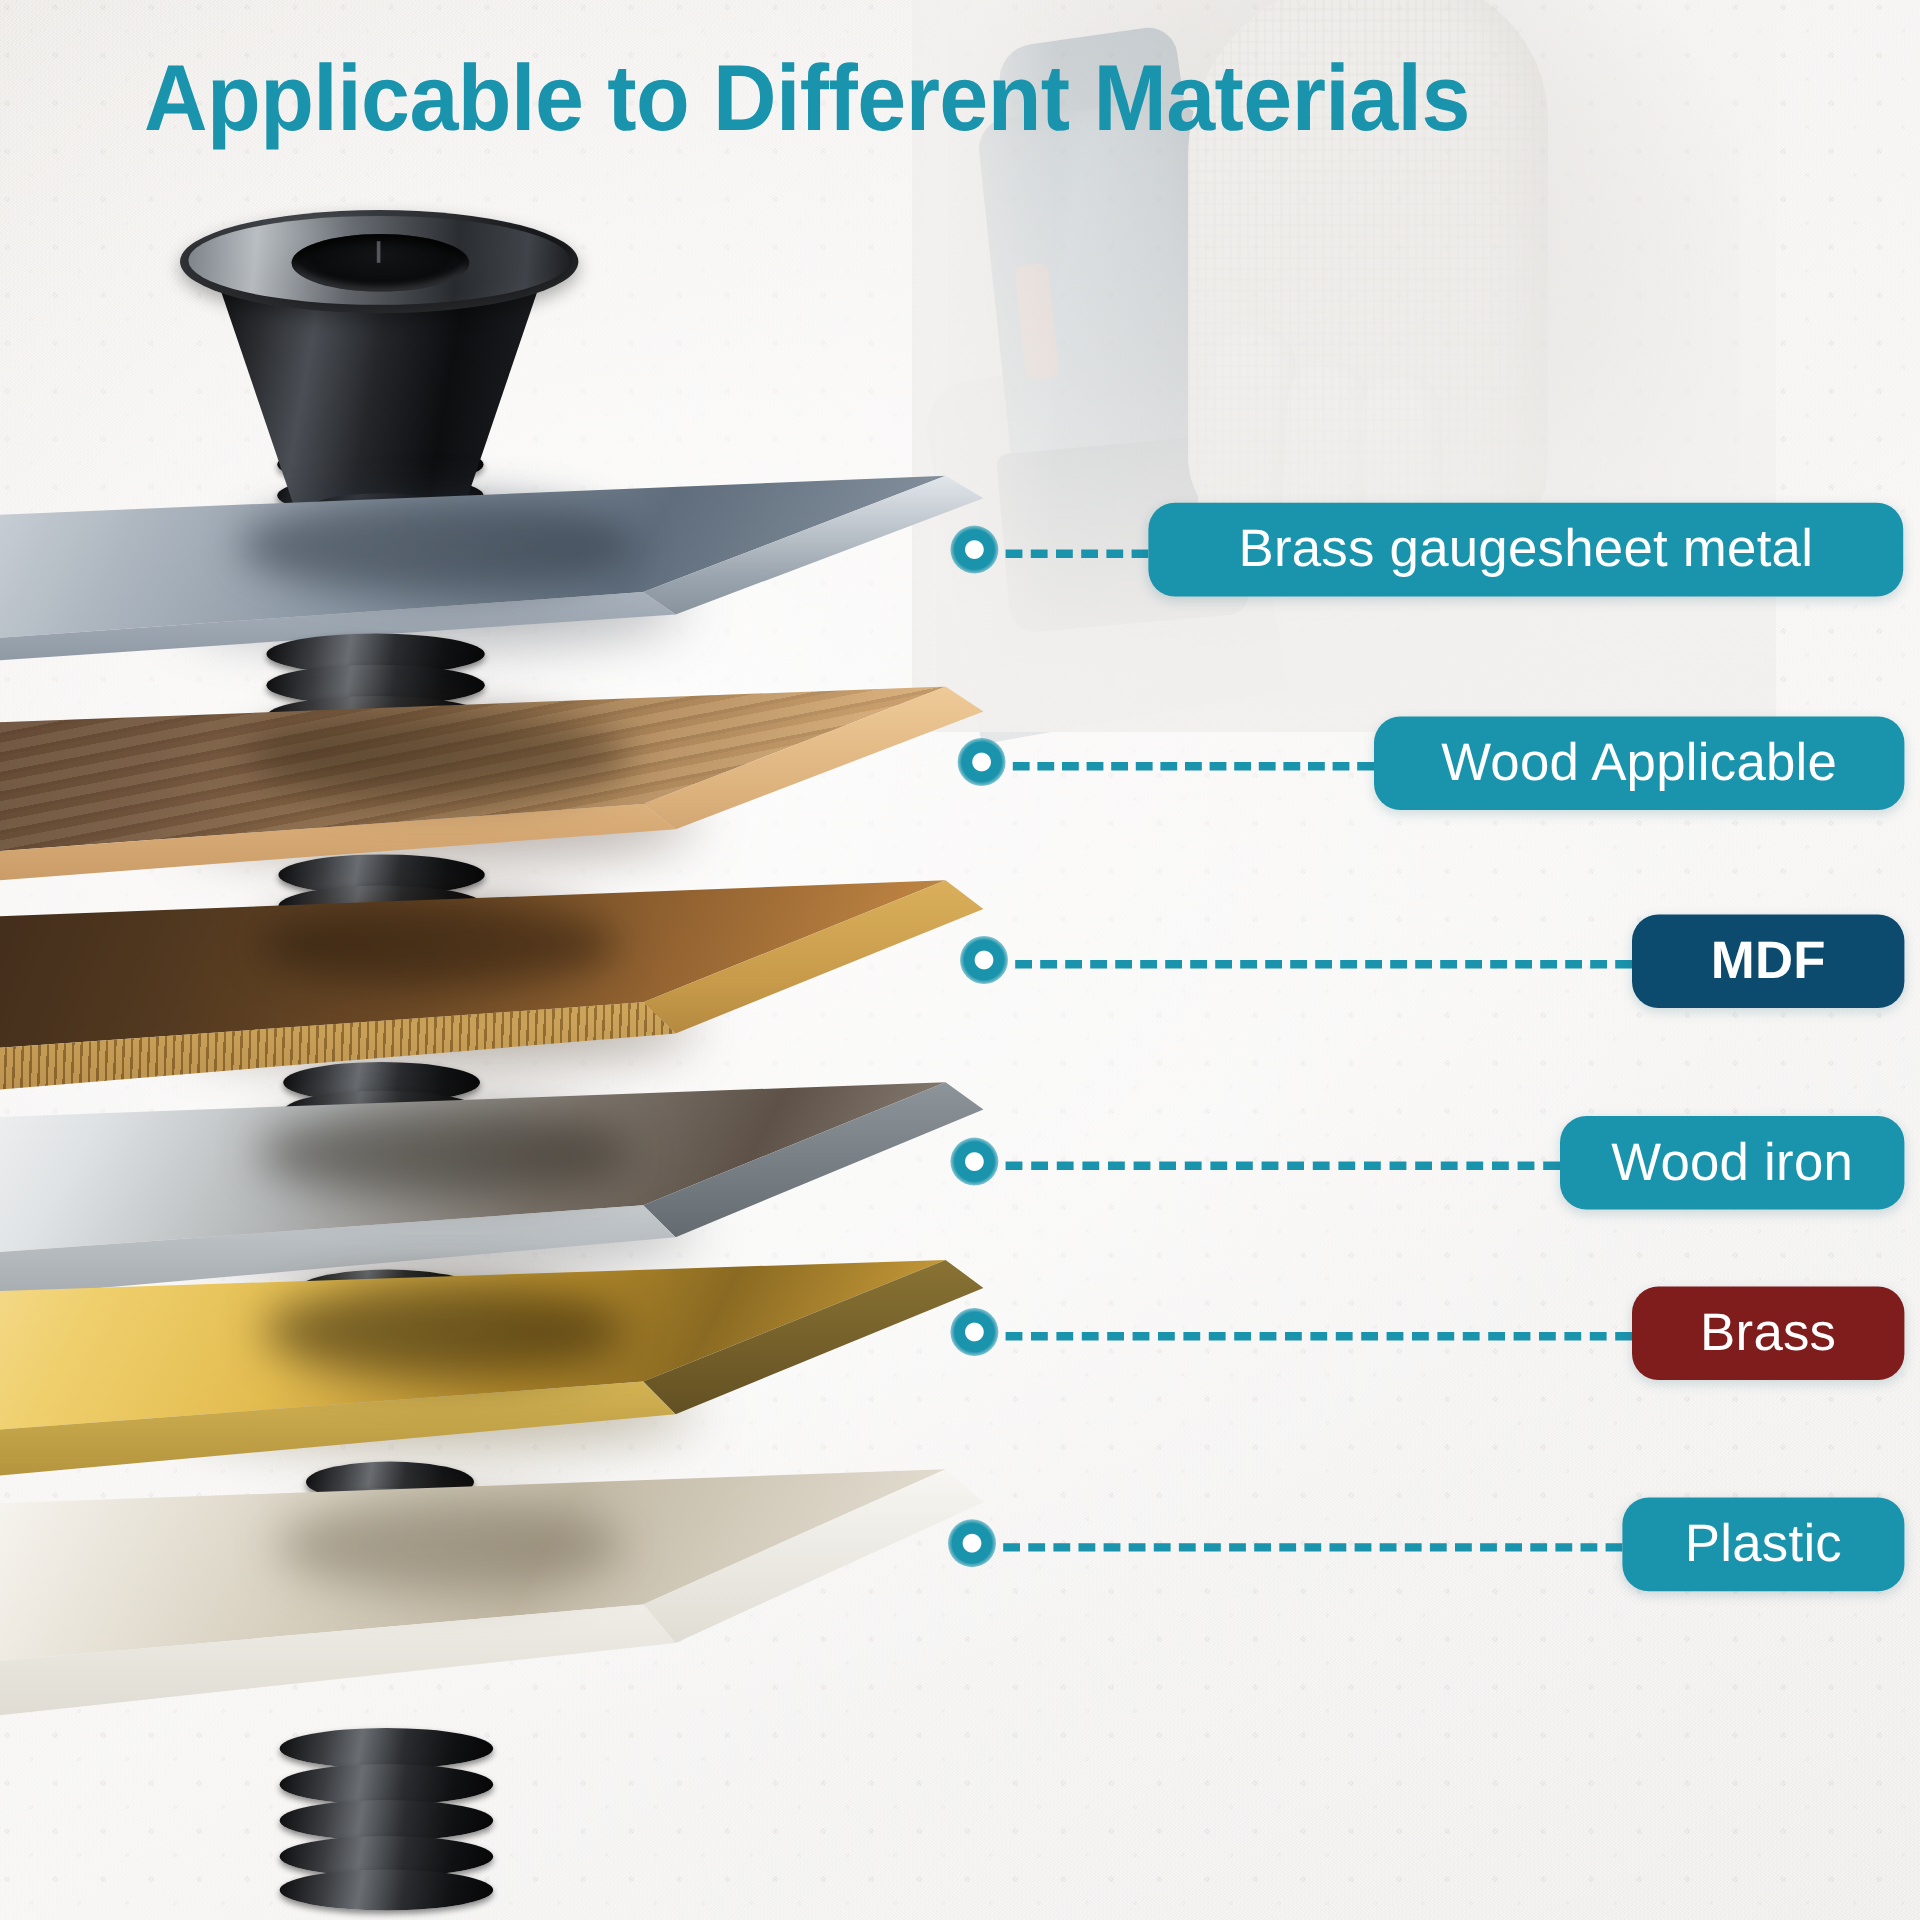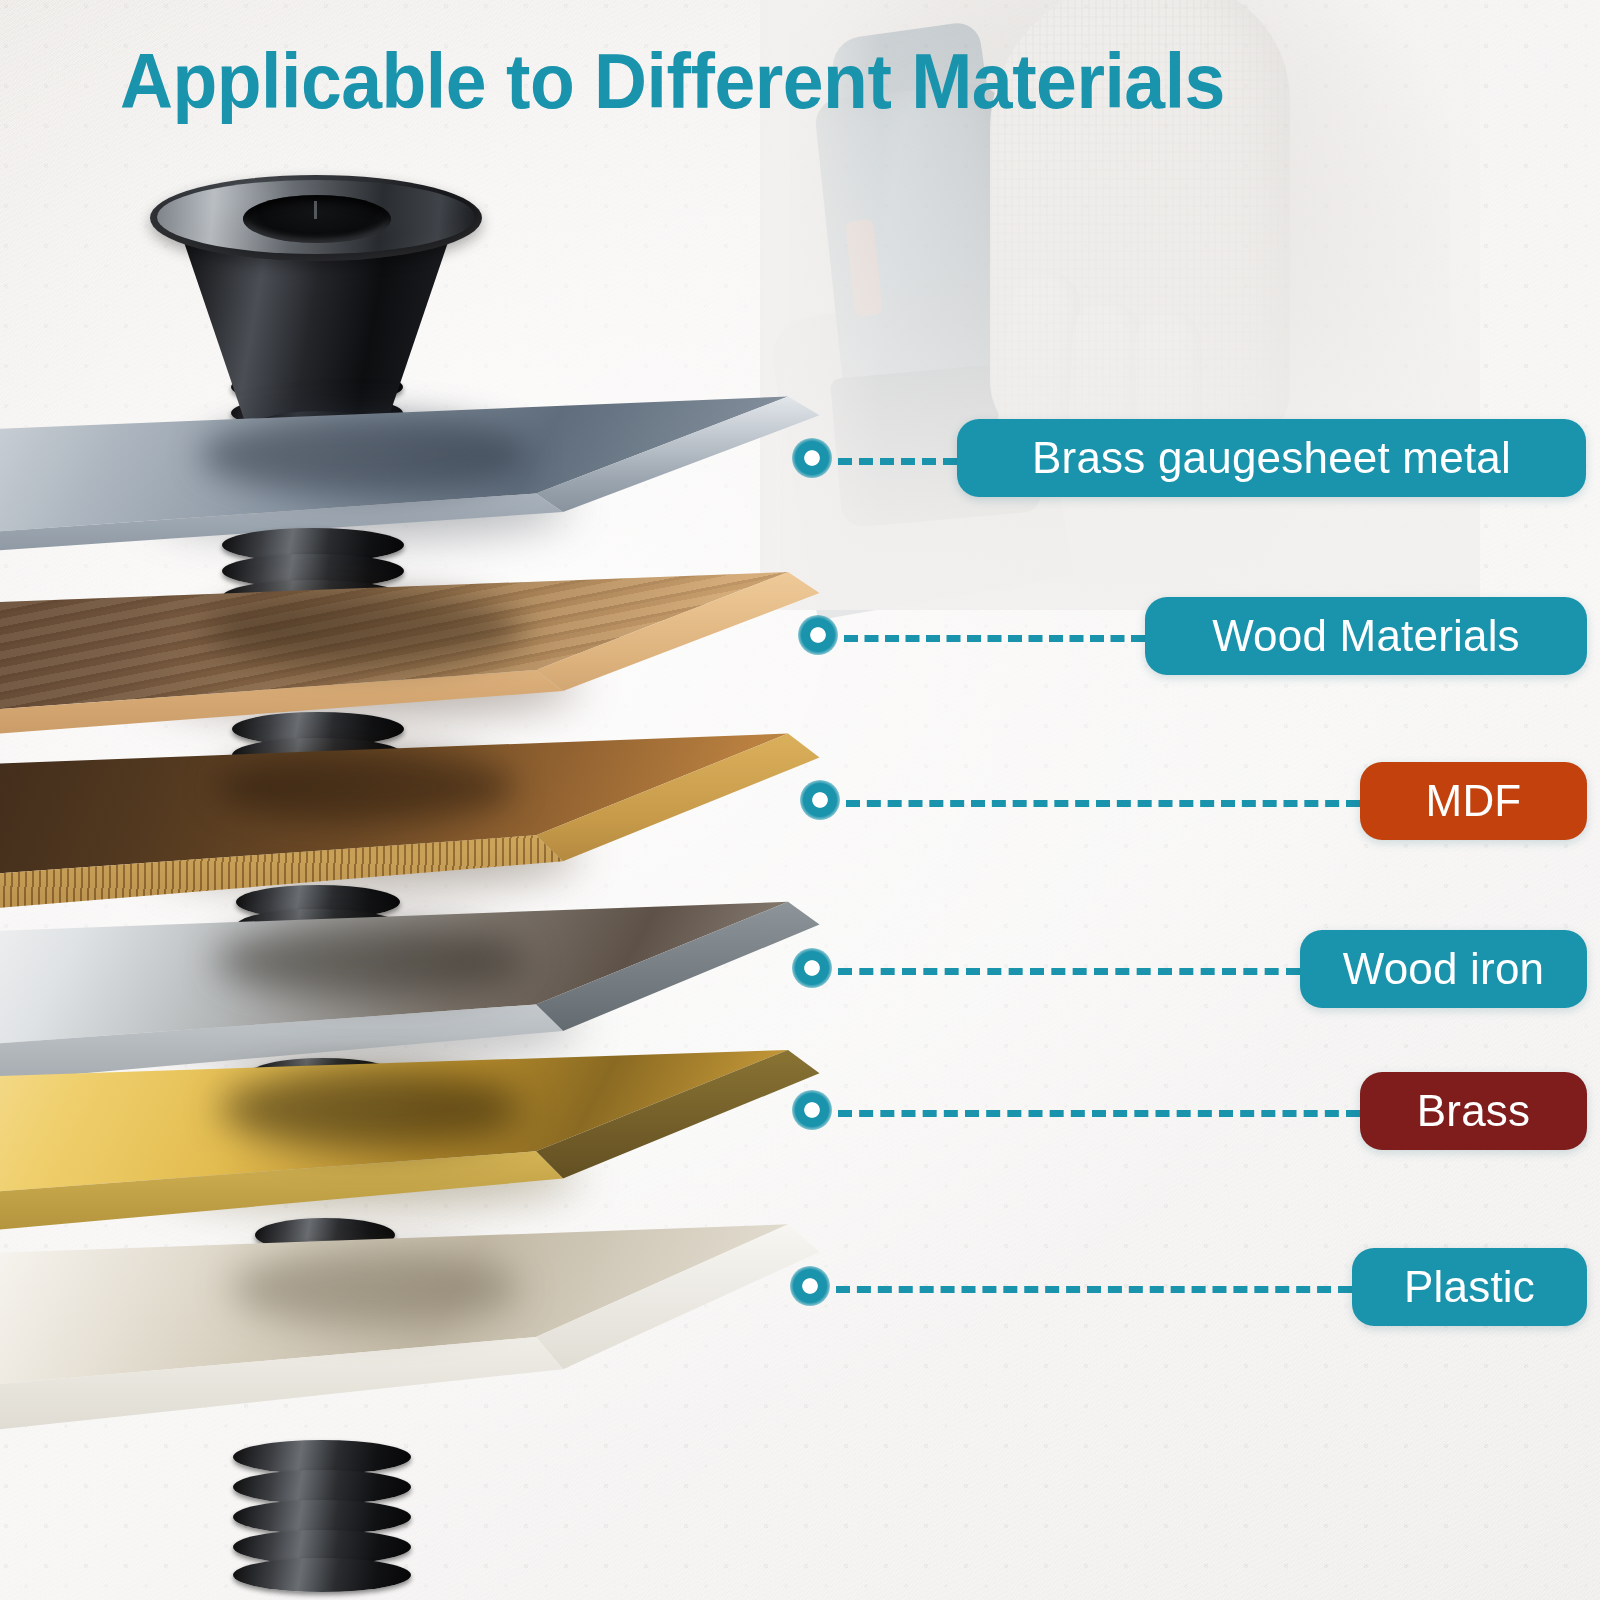--- a/index.html
+++ b/index.html
@@ -352,24 +352,24 @@
     <div class="coil" style="top:90px;"></div>
     <div class="coil" style="top:118px;"></div>
   </div>
 
   <div id="callouts">
       <div class="node" style="left: 792px; top: 438px;"></div>
       <div class="dash" style="left: 838px; top: 458px; width: 119px;"></div>
       <div class="pill" style="left: 957px; top: 419px; width: 577px; background: rgb(26, 147, 172); color: rgb(255, 255, 255);">Brass gaugesheet metal</div>
       <div class="node" style="left: 798px; top: 615px;"></div>
       <div class="dash" style="left: 844px; top: 635px; width: 301px;"></div>
-      <div class="pill" style="left: 1145px; top: 597px; width: 390px; background: rgb(26, 147, 172); color: rgb(255, 255, 255);">Wood Materials</div>
+      <div class="pill" style="left: 1145px; top: 597px; width: 390px; background: rgb(26, 147, 172); color: rgb(255, 255, 255);">Wood Applicable</div>
       <div class="node" style="left: 800px; top: 780px;"></div>
       <div class="dash" style="left: 846px; top: 800px; width: 514px;"></div>
-      <div class="pill" style="left: 1360px; top: 762px; width: 175px; background: #c2410c; color: rgb(255, 255, 255);">MDF</div>
+      <div class="pill" style="left: 1360px; top: 762px; width: 175px; background: #0c4a6e; color: rgb(255, 255, 255); font-weight: bold;">MDF</div>
       <div class="node" style="left: 792px; top: 948px;"></div>
       <div class="dash" style="left: 838px; top: 968px; width: 462px;"></div>
       <div class="pill" style="left: 1300px; top: 930px; width: 235px; background: rgb(26, 147, 172); color: rgb(255, 255, 255);">Wood iron</div>
       <div class="node" style="left: 792px; top: 1090px;"></div>
       <div class="dash" style="left: 838px; top: 1110px; width: 522px;"></div>
       <div class="pill" style="left: 1360px; top: 1072px; width: 175px; background: #7f1d1d; color: rgb(255, 255, 255);">Brass</div>
       <div class="node" style="left: 790px; top: 1266px;"></div>
       <div class="dash" style="left: 836px; top: 1286px; width: 516px;"></div>
       <div class="pill" style="left: 1352px; top: 1248px; width: 183px; background: rgb(26, 147, 172); color: rgb(255, 255, 255);">Plastic</div>
     </div>

